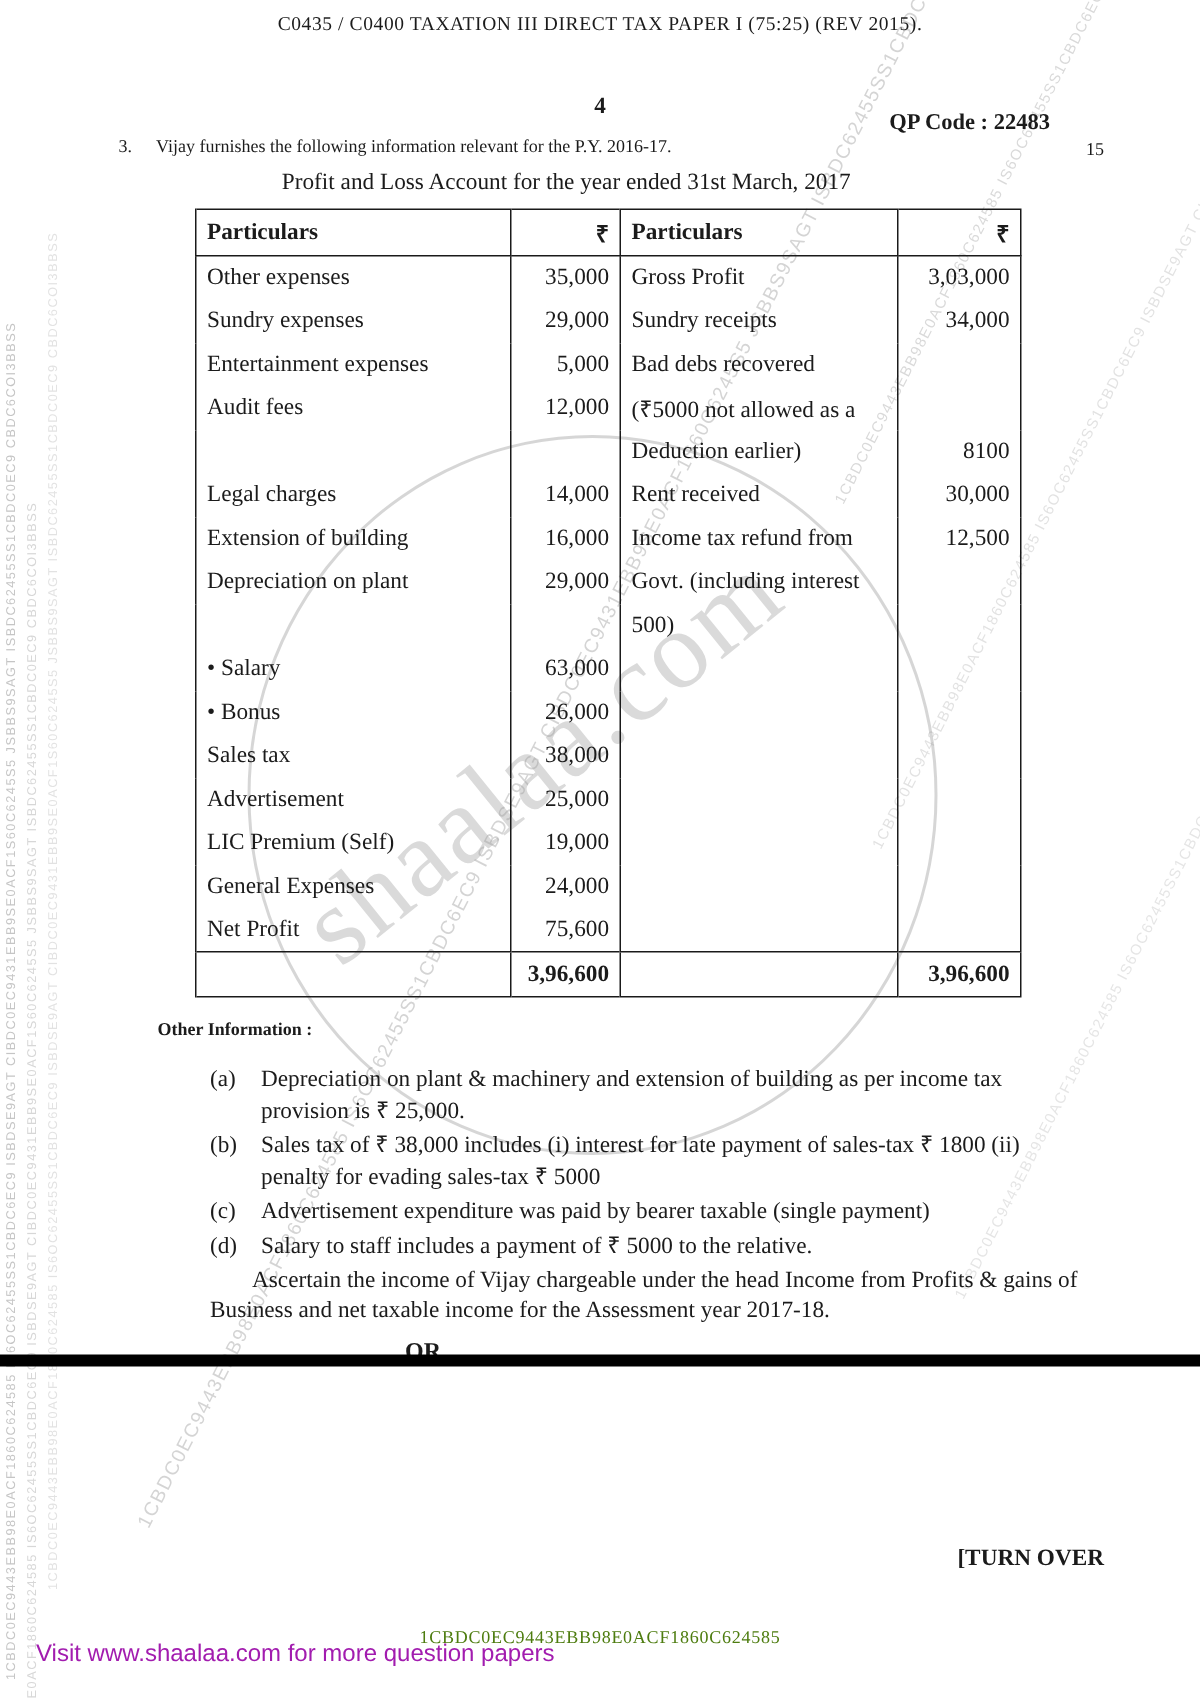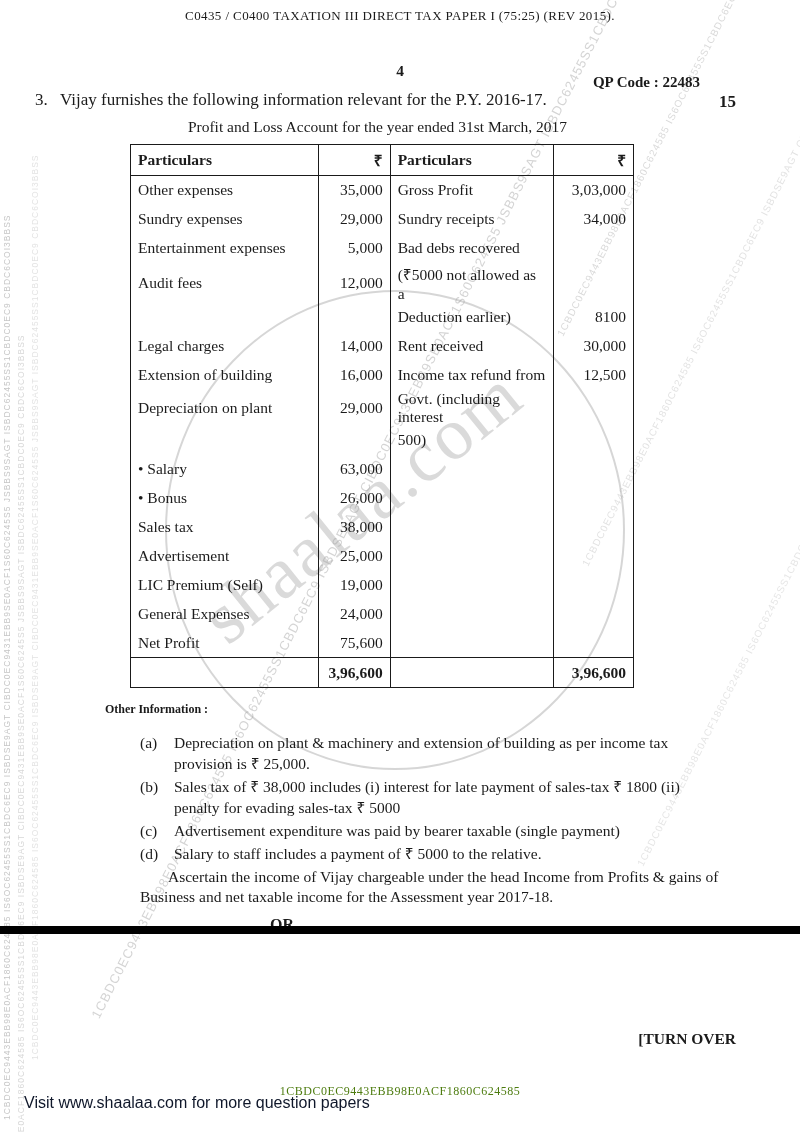--- a/index.html
+++ b/index.html
@@ -40,27 +40,27 @@
   .wm-d4 { left:640px; top:860px; color:rgba(160,160,160,.28); }
 
   
   .content { position:relative; z-index:2;border-radius:16px; }
   .top-line {
     padding-top:8px; text-align:center; font-size:13px; letter-spacing:.4px;
   }
   .meta-row { position:relative; margin-top:38px; height:22px; }
   .page-num  { position:absolute; left:0; right:0; text-align:center; font-weight:bold; font-size:15.5px; }
   .qp-code   { position:absolute; right:100px; top:12px; font-weight:bold; font-size:15px; }
-  .q-row { position:relative; margin:6px 72px 0 35px; font-size:17px; }
+  .q-row { position:relative; margin:6px 72px 0 79px; font-size:12px; }
   .q-num { display:inline-block; width:25px; }
-  .q-marks { position:absolute; right:-8px; top:2px; font-weight:bold; }
+  .q-marks { position:absolute; right:-8px; top:2px; font-weight:normal; }
   .tbl-title { text-align:center; margin-top:8px; font-size:15.5px; padding-right:45px; }
 
   table.pl {
-    border-collapse:collapse; width:504px; margin:8px 0 0 130px;
+    border-collapse:collapse; width:551px; margin:8px 0 0 130px;
     font-size:15.5px; border:1.6px solid #1a1a1a;
   }
   table.pl col.c1 { width:215px; } table.pl col.c2 { width:73px; }
   table.pl col.c3 { width:189px; } table.pl col.c4 { width:83px; }
   table.pl th, table.pl td {
     border-left:1.6px solid #1a1a1a; border-right:1.6px solid #1a1a1a;
     padding:0 7px; vertical-align:middle;
   }
   table.pl th {
     border-bottom:1.6px solid #1a1a1a; height:31px; font-size:15.5px; text-align:left;
@@ -74,21 +74,21 @@
   .other-info { margin:14px 0 0 105px; width:614px; font-size:15.5px; }
   .oi-head { font-weight:bold; font-size:12px; margin-bottom:16px; }
   .oi-item { display:flex; margin-left:35px; line-height:1.35; margin-bottom:2px; }
   .oi-lab  { width:34px; flex:0 0 34px; }
   .oi-txt  { flex:1; }
   .oi-close { margin-left:35px; text-indent:28px; line-height:1.35; margin-top:2px; }
   .or-label { margin:8px 0 0 165px; font-weight:bold; font-size:16px; }
 
   .turn-over { position:absolute; right:64px; top:1030px; font-weight:bold; font-size:15.5px; }
   .doc-code  { position:absolute; left:0; right:0; top:1084px; text-align:center; font-size:12px; color:#4d7c0f; letter-spacing:.5px; }
-  .visit-line{ position:absolute; left:24px; top:1094px; font-size:16px; color:#0f172a;
+  .visit-line{ position:absolute; left:24px; top:1094px; font-size:16px; color:#a21caf;
                font-family:"Liberation Sans", sans-serif; }
   .bottom-bar{ position:absolute; left:0; right:0; bottom:0; height:8px; background:#000; }
 </style>
 </head>
 <body>
 
 <div class="page">
 
   <div class="wm wm-circle"></div>
   <div class="wm wm-brand">shaalaa.com</div>

